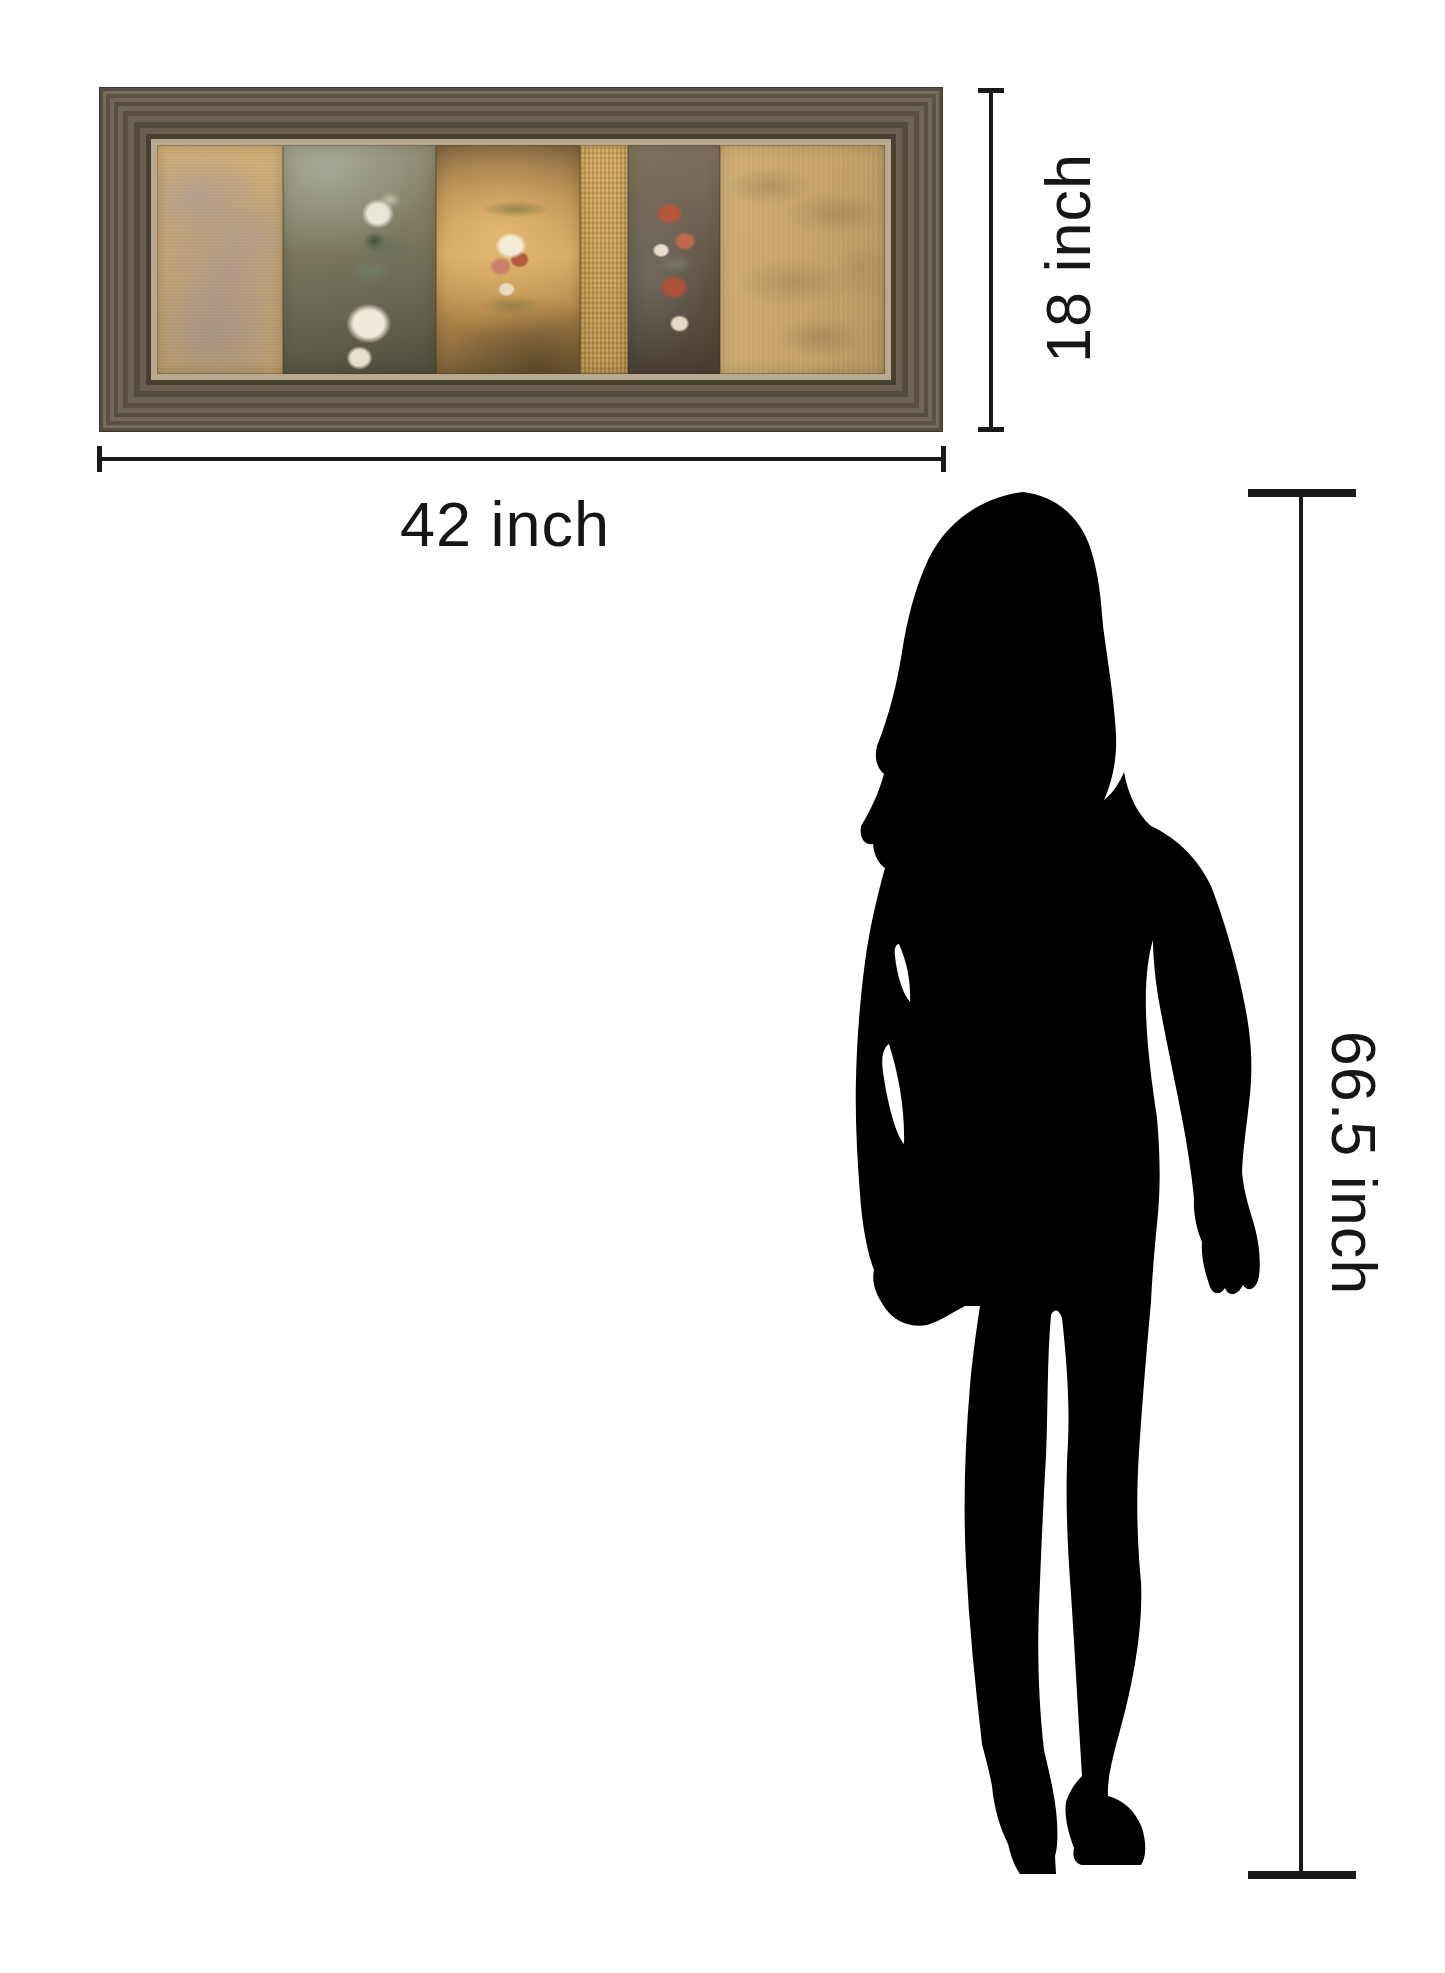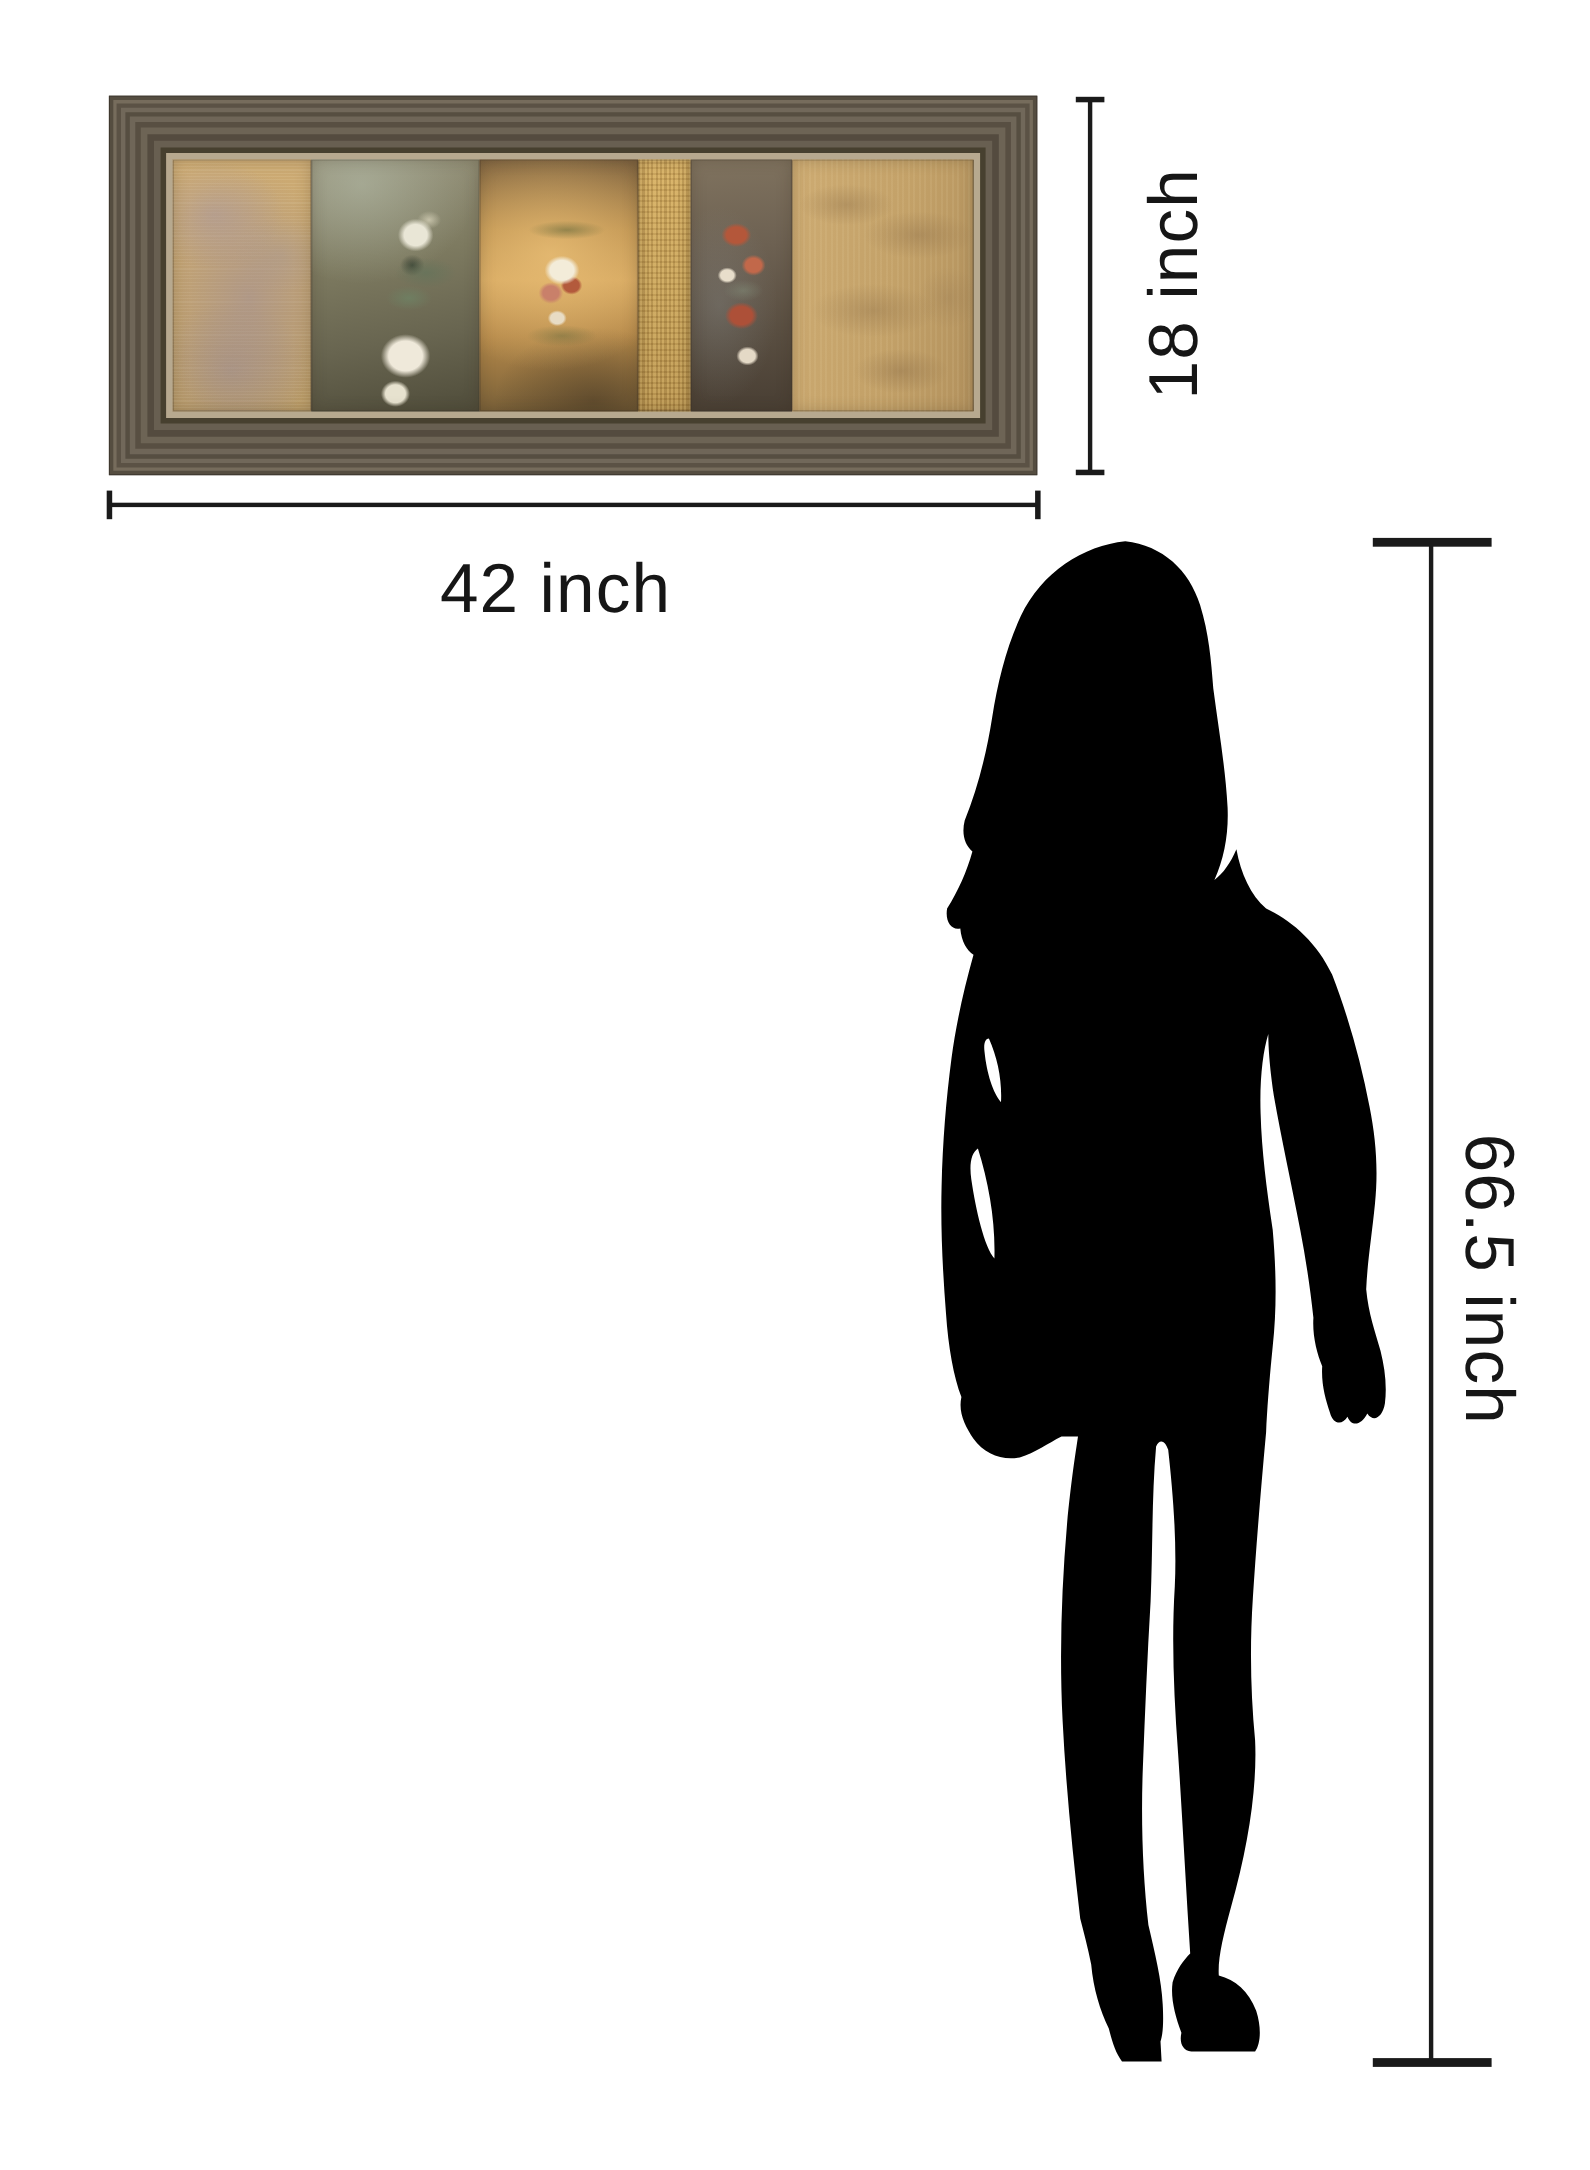--- a/index.html
+++ b/index.html
@@ -94,21 +94,21 @@
   }
   
   .dim{position:absolute;background:#1a1a1a;}
   .dim-label{
     position:absolute;color:#161616;font-size:63px;font-weight:400;
     white-space:nowrap;letter-spacing:1px;line-height:1;
   }
   #h-line-42{left:99px;top:457px;width:844px;height:4px;}
   #h-tick-42-left{left:97px;top:446px;width:5px;height:26px;}
   #h-tick-42-right{left:941px;top:446px;width:5px;height:26px;}
-  #label-42{left:505px;top:536px;transform:translate(-50%,-50%);}
+  #label-42{left:505px;top:524px;transform:translate(-50%,-50%);}
   #v-line-18{left:989px;top:90px;width:4px;height:340px;}
   #v-tick-18-top{left:978px;top:88px;width:26px;height:5px;}
   #v-tick-18-bottom{left:978px;top:427px;width:26px;height:5px;}
   #label-18{left:1068px;top:258px;transform:translate(-50%,-50%) rotate(-90deg);}
   #v-line-66{left:1299px;top:492px;width:4px;height:1384px;}
   #v-tick-66-top{left:1248px;top:489px;width:108px;height:8px;}
   #v-tick-66-bottom{left:1248px;top:1871px;width:108px;height:8px;}
   #label-66{left:1353px;top:1163px;transform:translate(-50%,-50%) rotate(90deg);}
   
   #silhouette{position:absolute;left:853px;top:488px;width:412px;height:1392px;}

